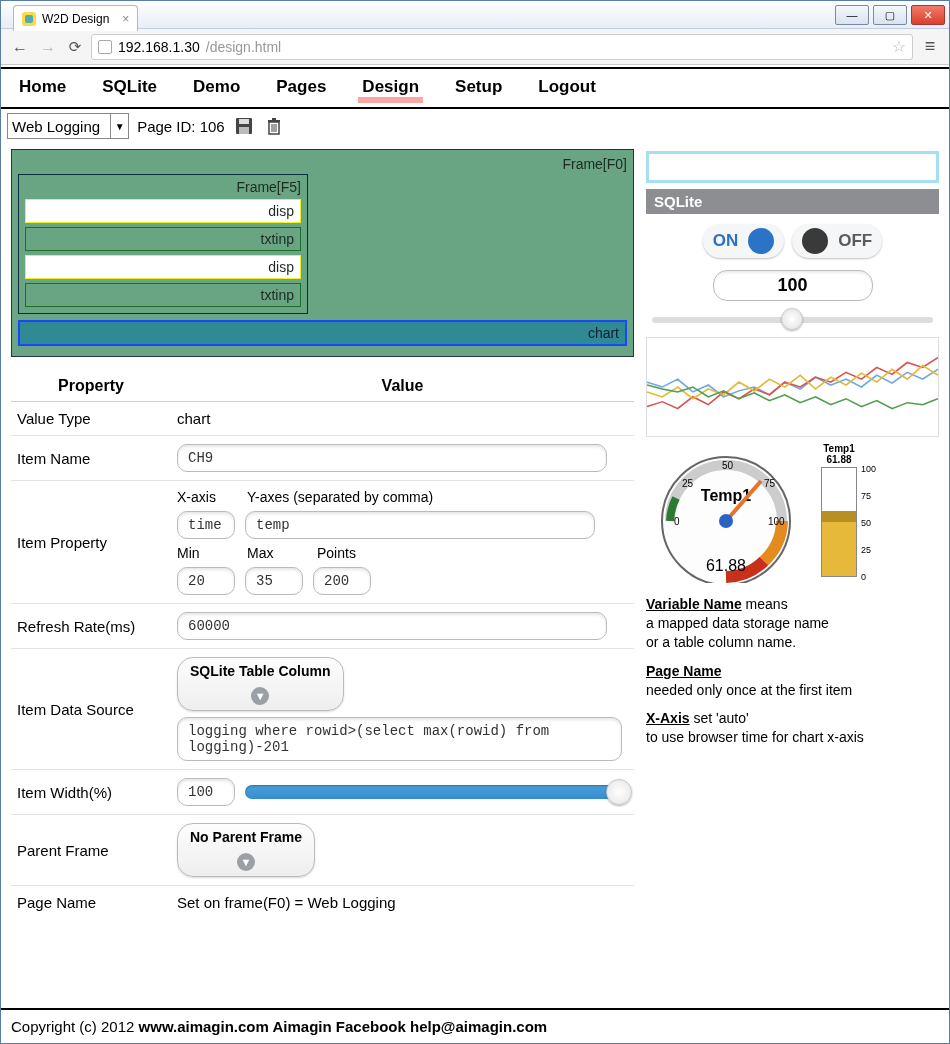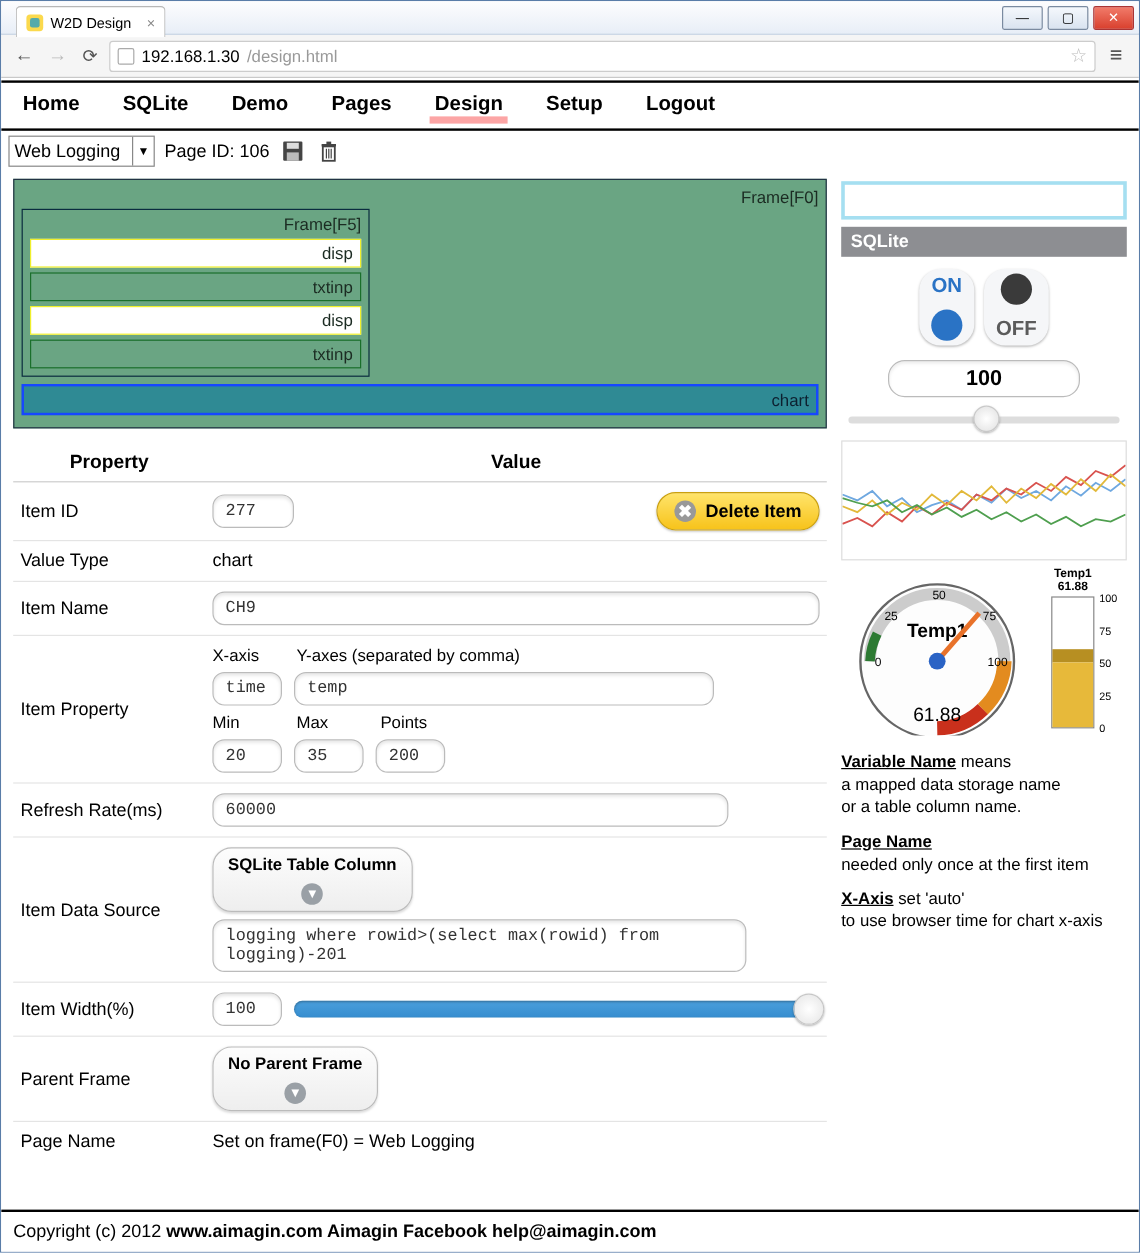--- a/index.html
+++ b/index.html
@@ -68,21 +68,21 @@
   .delete-btn { background: linear-gradient(#ffe46b,#f7c31b); border-radius:18px; padding:6px 14px; font-weight:bold; display:inline-flex; align-items:center; gap:8px; border:1px solid #caa010; cursor:pointer; font-size:15px; box-shadow:0 1px 2px rgba(0,0,0,0.25);}
   .delete-btn .x { width:18px; height:18px; border-radius:50%; background:#999; color:#fff; display:inline-flex; align-items:center; justify-content:center; font-size:14px; font-weight:bold;}
   .pill-btn { display:inline-flex; align-items:center; gap:8px; border:1px solid #bbb; border-radius:16px; padding:5px 12px; background:linear-gradient(#fdfdfd,#eee); font-weight:bold; font-size:14px; cursor:pointer; box-shadow:0 1px 2px rgba(0,0,0,0.15);flex-direction:column;}
   .pill-btn .chev { width:18px; height:18px; border-radius:50%; background:#9aa0a6; color:#fff; display:inline-flex; align-items:center; justify-content:center; font-size:11px;}
   .slider-track { flex:1; height:14px; border-radius:8px; background:linear-gradient(#4a9fdc,#368dcf); position:relative; box-shadow:inset 0 1px 2px rgba(0,0,0,.3);}
   .slider-thumb { position:absolute; right:-4px; top:-6px; width:26px; height:26px; border-radius:50%; background:radial-gradient(#fff,#e4e4e4); border:1px solid #c6c6c6; box-shadow:0 1px 2px rgba(0,0,0,.3);}
   
   .r-input { border:3px solid #a5dff1; height:32px; background:#fff; }
   .r-header { background:#8d8e92; color:#fff; font-weight:bold; padding:4px 8px; font-size:15px;}
   .toggle-row { display:flex; gap:8px; justify-content:center; margin:4px 0;}
-  .toggle { border-radius:18px; padding:4px 10px; display:flex; align-items:center; gap:10px; font-weight:bold; font-size:17px; box-shadow:0 1px 2px rgba(0,0,0,.25);flex-direction:column;}
+  .toggle { border-radius:18px; padding:4px 10px; display:flex; align-items:center; gap:10px; font-weight:bold; font-size:17px; box-shadow:0 1px 2px rgba(0,0,0,.25);}
   .toggle.on { background:#f5f6f8;}
   .toggle.on .txt{ color:#2a73c5;}
   .toggle.off { background:#f5f6f8; color:#5b5b5b;}
   .knob { width:26px; height:26px; border-radius:50%; }
   .knob.blue { background:#2a73c5;}
   .knob.dark { background:#3a3a3a;}
   .r-number { border:1px solid #bbb; border-radius:14px; text-align:center; font-weight:bold; font-size:18px; padding:4px 0; width:160px; margin:2px auto; box-shadow:inset 0 2px 3px rgba(0,0,0,.08);}
   .r-slider { height:6px; background:#ddd; border-radius:3px; position:relative; margin:8px 6px;}
   .r-slider .thumb { position:absolute; left:46%; top:-9px; width:22px; height:22px; border-radius:50%; background:radial-gradient(#fff,#e0e0e0); border:1px solid #c8c8c8; box-shadow:0 1px 2px rgba(0,0,0,.3);}
   .mini-chart { height:100px; border:1px solid #ddd; background:#fff; }
@@ -180,45 +180,32 @@
           </div>
           <div class="chart-wid">chart</div>
         </div>
 
         <div class="prop-table">
           <div class="prop-header">
             <div class="ph1">Property</div>
             <div class="ph2">Value</div>
           </div>
 
-          <div class="prop-row">
-            <div class="label">Item ID</div>
-            <div class="value">
-                <div class="hrow">
-              <span class="field short">277</span>
-              <span style="flex:1"></span>
-              <span class="delete-btn">
-                <span class="x">✖</span>
-                <span>Delete Item</span>
-              </span>
-            </div>
-              </div>
-          </div>
 
           <div class="prop-row">
             <div class="label">Value Type</div>
             <div class="value">
                 <span>chart</span>
               </div>
           </div>
 
           <div class="prop-row">
             <div class="label">Item Name</div>
             <div class="value">
-                <span class="field" style="width:506px">CH9</span>
+                <span class="field" style="width:430px">CH9</span>
               </div>
           </div>
 
           <div class="prop-row">
             <div class="label">Item Property</div>
             <div class="value">
               <div class="hlabels">
                 <span style="width:60px">X-axis</span>
                 <span>Y-axes (separated by comma)</span>
               </div>

